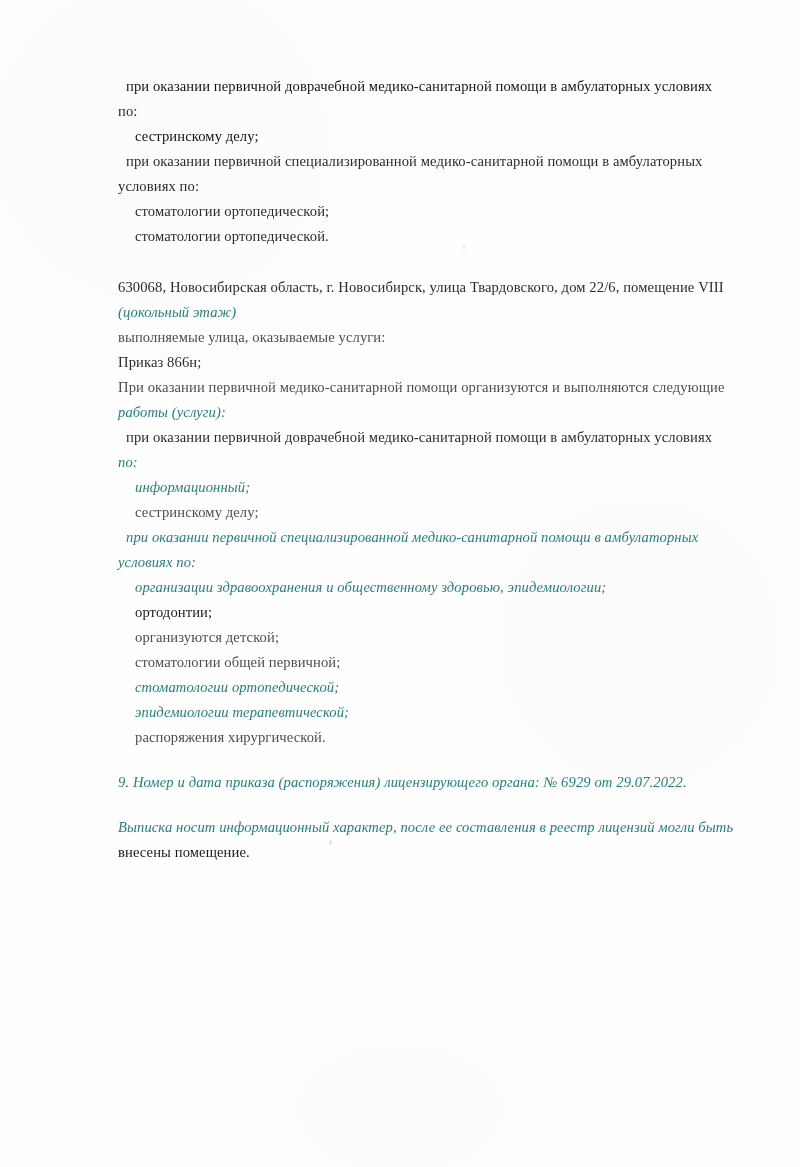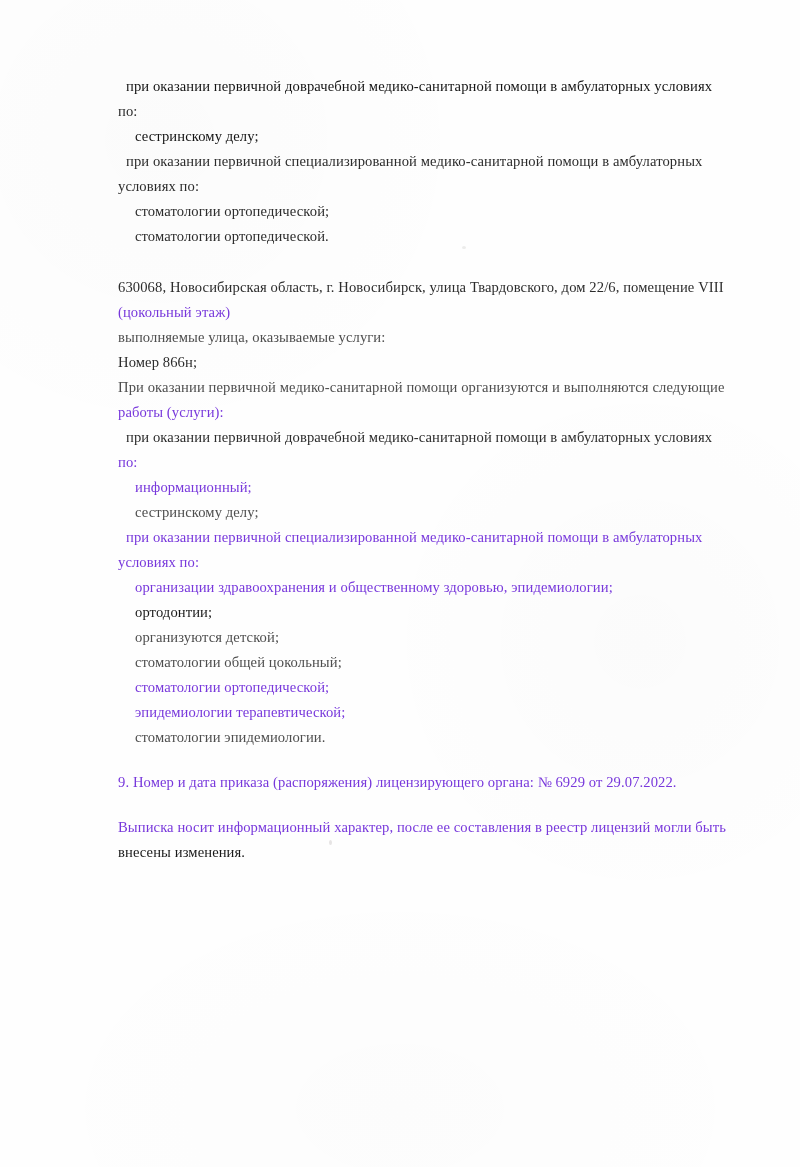--- a/index.html
+++ b/index.html
@@ -46,21 +46,21 @@
   }
   
   .ind-0 { padding-left: 0; }
   .ind-1 { padding-left: 8px; }
   .ind-2 { padding-left: 17px; }
 
   
   .fade-0  { color: #141414; }
   .fade-1  { color: #2c2c2c; }
   .fade-2  { color: #454545; opacity: 0.95; }
-  .fade-3  { color: #6d28d9; opacity: 0.92; }
+  .fade-3  { color: #0f766e; opacity: 0.92; font-style: italic; }
   .fade-4  { color: #000000; opacity: 0.9; }
   .gap-md { height: 20px; }
   .gap-lg { height: 26px; }
 
   .speck {
     position: absolute;
     left: 329px;
     top: 840px;
     width: 3px;
     height: 5px;
@@ -95,52 +95,52 @@
       <div class="line ind-2 fade-1">стоматологии ортопедической;</div>
       <div class="line ind-2 fade-1">стоматологии ортопедической.</div>
     </div>
 
     <div class="gap-lg"></div>
 
     <div>
       <div class="line ind-0 fade-1">630068, Новосибирская область, г. Новосибирск, улица Твардовского, дом 22/6, помещение VIII</div>
       <div class="line ind-0 fade-3">(цокольный этаж)</div>
       <div class="line ind-0 fade-2">выполняемые улица, оказываемые услуги:</div>
-      <div class="line ind-0 fade-1">Номер 866н;</div>
+      <div class="line ind-0 fade-1">Приказ 866н;</div>
       <div class="line ind-0 fade-2">При оказании первичной медико-санитарной помощи организуются и выполняются следующие</div>
       <div class="line ind-0 fade-3">работы (услуги):</div>
     </div>
 
     <div>
       <div class="line ind-1 fade-1">при оказании первичной доврачебной медико-санитарной помощи в амбулаторных условиях</div>
       <div class="line ind-0 fade-3">по:</div>
       <div class="line ind-2 fade-3">информационный;</div>
       <div class="line ind-2 fade-2">сестринскому делу;</div>
       <div class="line ind-1 fade-3">при оказании первичной специализированной медико-санитарной помощи в амбулаторных</div>
       <div class="line ind-0 fade-3">условиях по:</div>
       <div class="line ind-2 fade-3">организации здравоохранения и общественному здоровью, эпидемиологии;</div>
       <div class="line ind-2 fade-4">ортодонтии;</div>
       <div class="line ind-2 fade-2">организуются детской;</div>
-      <div class="line ind-2 fade-2">стоматологии общей цокольный;</div>
+      <div class="line ind-2 fade-2">стоматологии общей первичной;</div>
       <div class="line ind-2 fade-3">стоматологии ортопедической;</div>
       <div class="line ind-2 fade-3">эпидемиологии терапевтической;</div>
-      <div class="line ind-2 fade-2">стоматологии эпидемиологии.</div>
+      <div class="line ind-2 fade-2">распоряжения хирургической.</div>
     </div>
 
     <div class="gap-md"></div>
 
     <div>
       <div class="line ind-0 fade-3">9. Номер и дата приказа (распоряжения) лицензирующего органа: № 6929 от 29.07.2022.</div>
     </div>
 
     <div class="gap-md"></div>
 
     <div>
       <div class="line ind-0 fade-3">Выписка носит информационный характер, после ее составления в реестр лицензий могли быть</div>
-      <div class="line ind-0 fade-4">внесены изменения.</div>
+      <div class="line ind-0 fade-4">внесены помещение.</div>
     </div>
 
   </div>
 
   <div class="speck"></div>
   <div class="speck2"></div>
 
 </div>
 
 </body></html>

